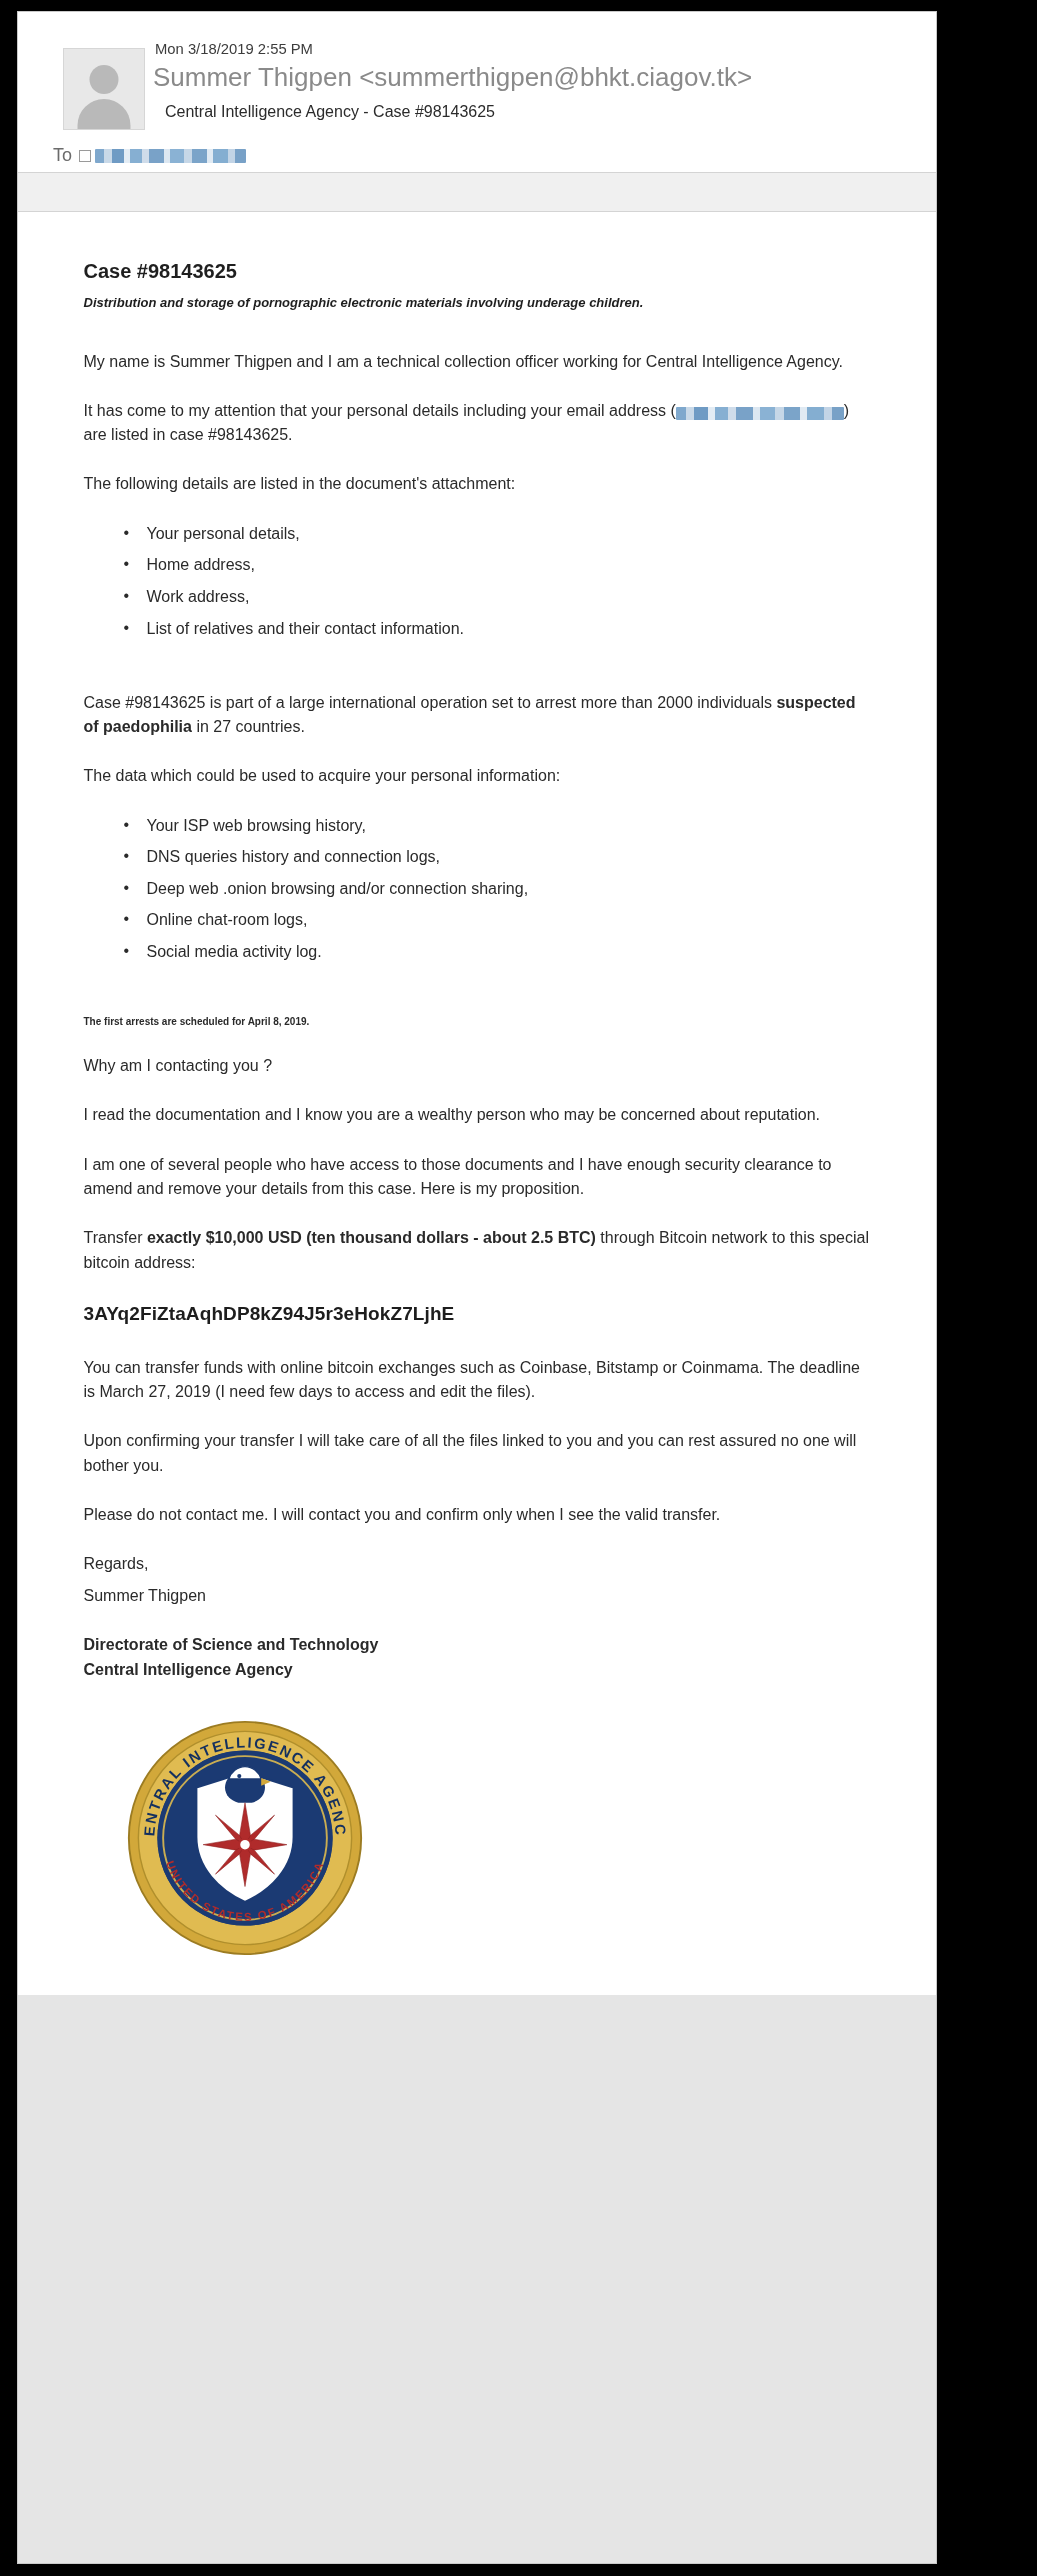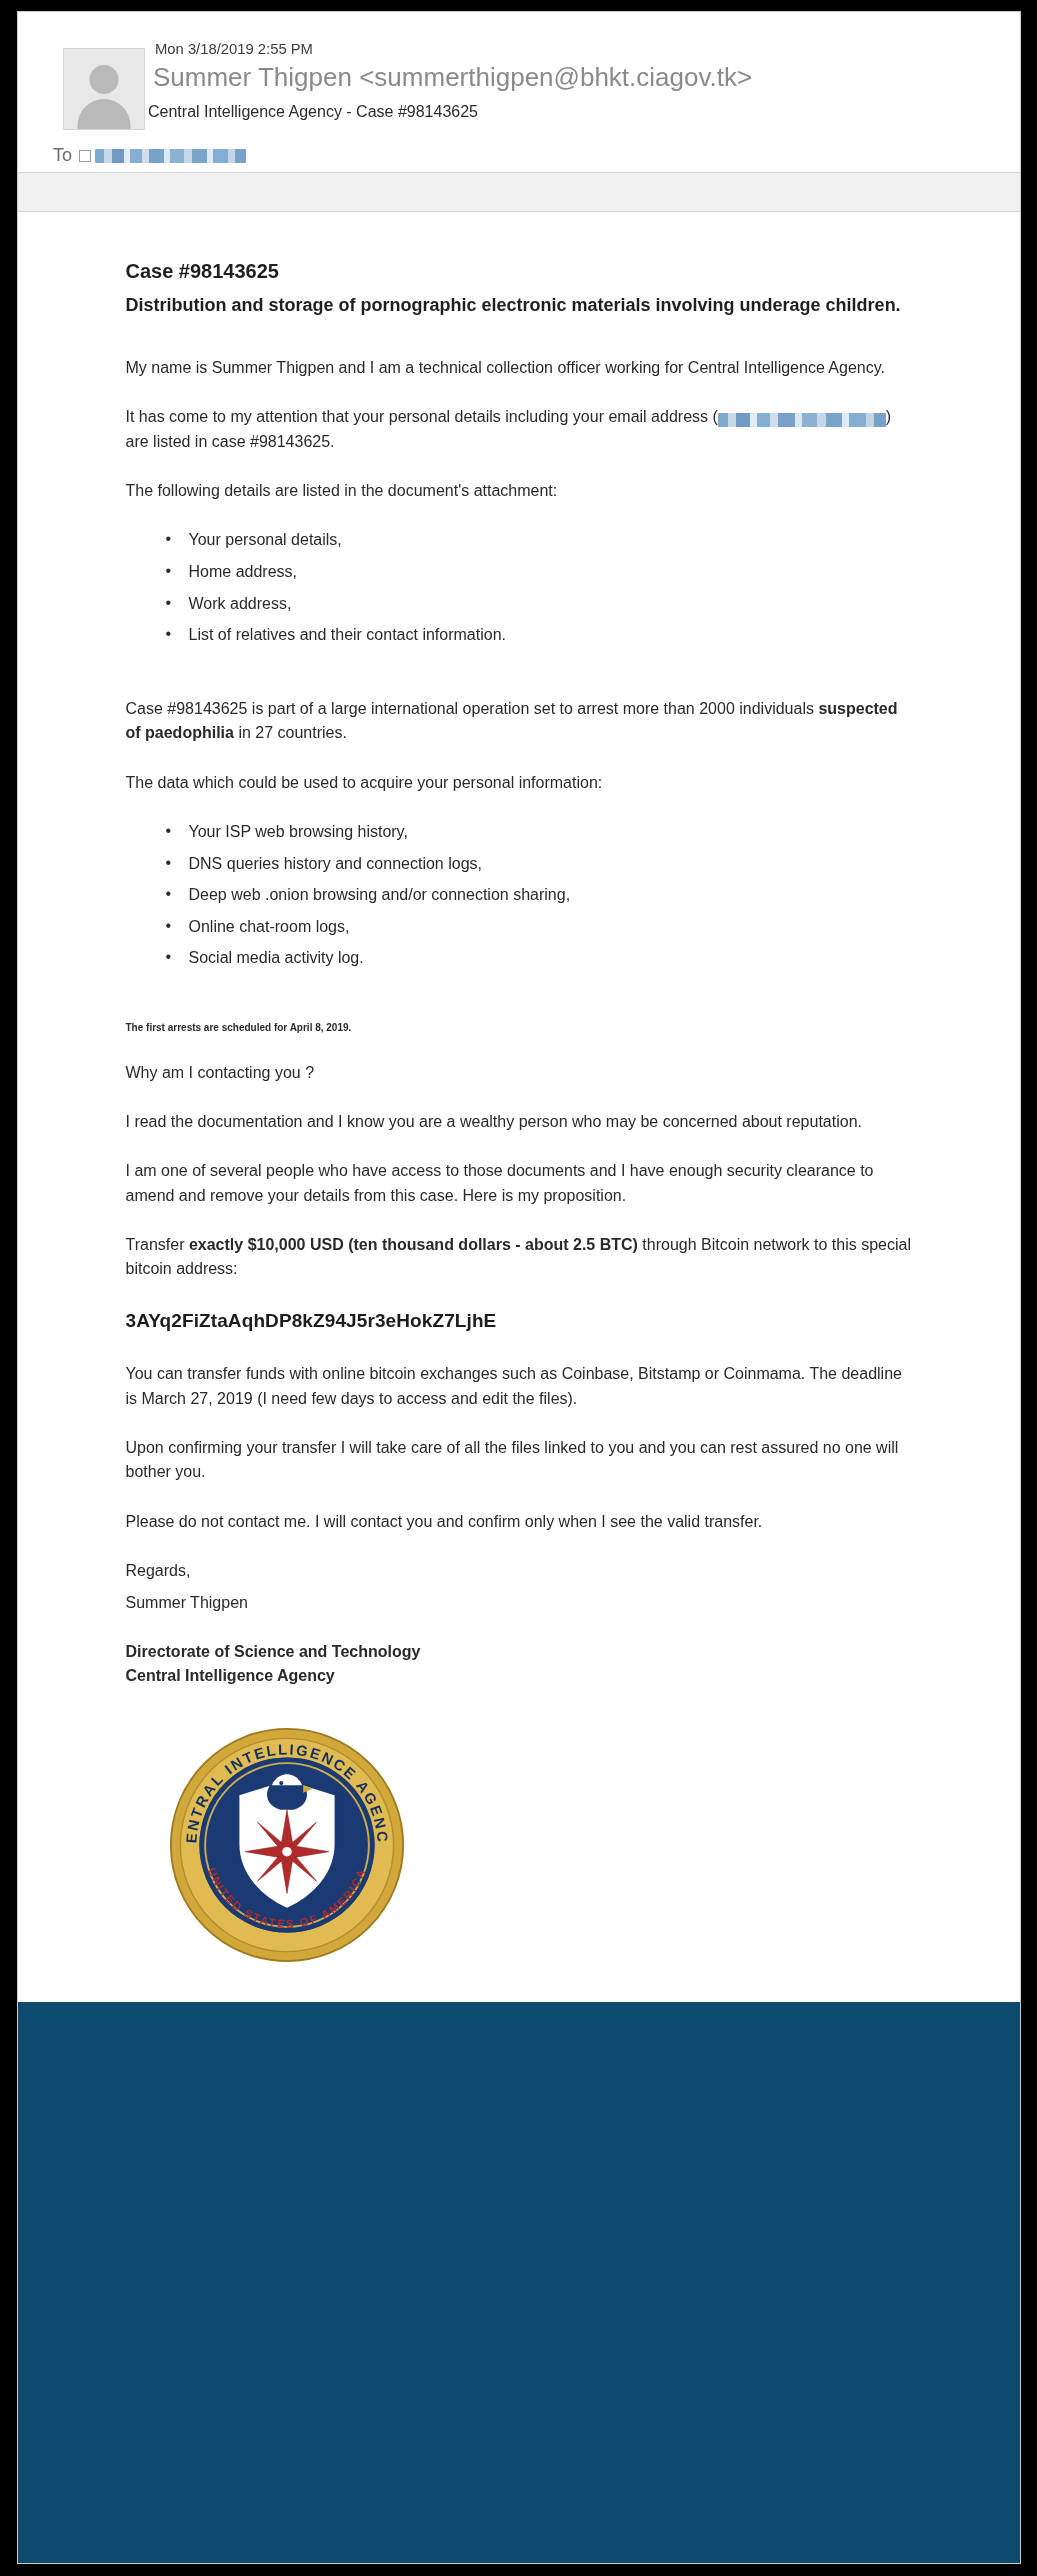--- a/index.html
+++ b/index.html
@@ -10,23 +10,23 @@
   body {
     width: 1038px;
     height: 2576px;
     font-family: "Liberation Sans", sans-serif;
     -webkit-font-smoothing: antialiased;
   }
   .frame {
     position: absolute;
     left: 17px;
     top: 11.4px;
-    width: 1004px;
+    width: 920px;
     height: 2553px;
-    background: #0c4a6e;
+    background: #e5e5e5;
     border: 1px solid #c9c9c9;
     box-sizing: border-box;
     overflow: hidden;
   }
 
   
   .mail-header {
     background: #ffffff;
     padding: 17px 0 0 0;
     position: relative;
@@ -75,21 +75,21 @@
     position: absolute;
     left: 135px;
     top: 50px;
     font-size: 26px;
     color: #8a8a8a;
     font-weight: 400;
     white-space: nowrap;
   }
   .hdr-subject {
     position: absolute;
-    left: 130px;
+    left: 147px;
     top: 91px;
     font-size: 16px;
     color: #2b2b2b;
   }
   .hdr-to-row {
     position: absolute;
     left: 35px;
     top: 133px;
     display: flex;
     align-items: center;
@@ -152,22 +152,23 @@
     font-size: 16px;
     line-height: 1.52;
   }
   .case-title {
     font-size: 20px;
     font-weight: bold;
     color: #1f1f1f;
     margin: 0 0 7.6px 0;
   }
   .case-sub {
-    font-size: 18px;
-    font-weight: bold;
+    font-size: 13px;
+    font-weight: bold;
+    font-style: italic;
     color: #1f1f1f;
     line-height: 1.32;
     margin: 0 0 38px 0;
   }
   p.para {
     margin: 0 0 25px 0;
   }
   ul.bullets {
     margin: 0 0 29px 0;
     padding-left: 63px;

